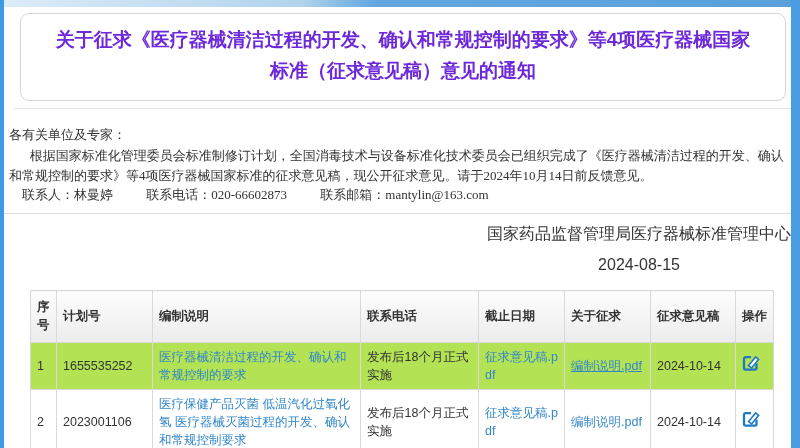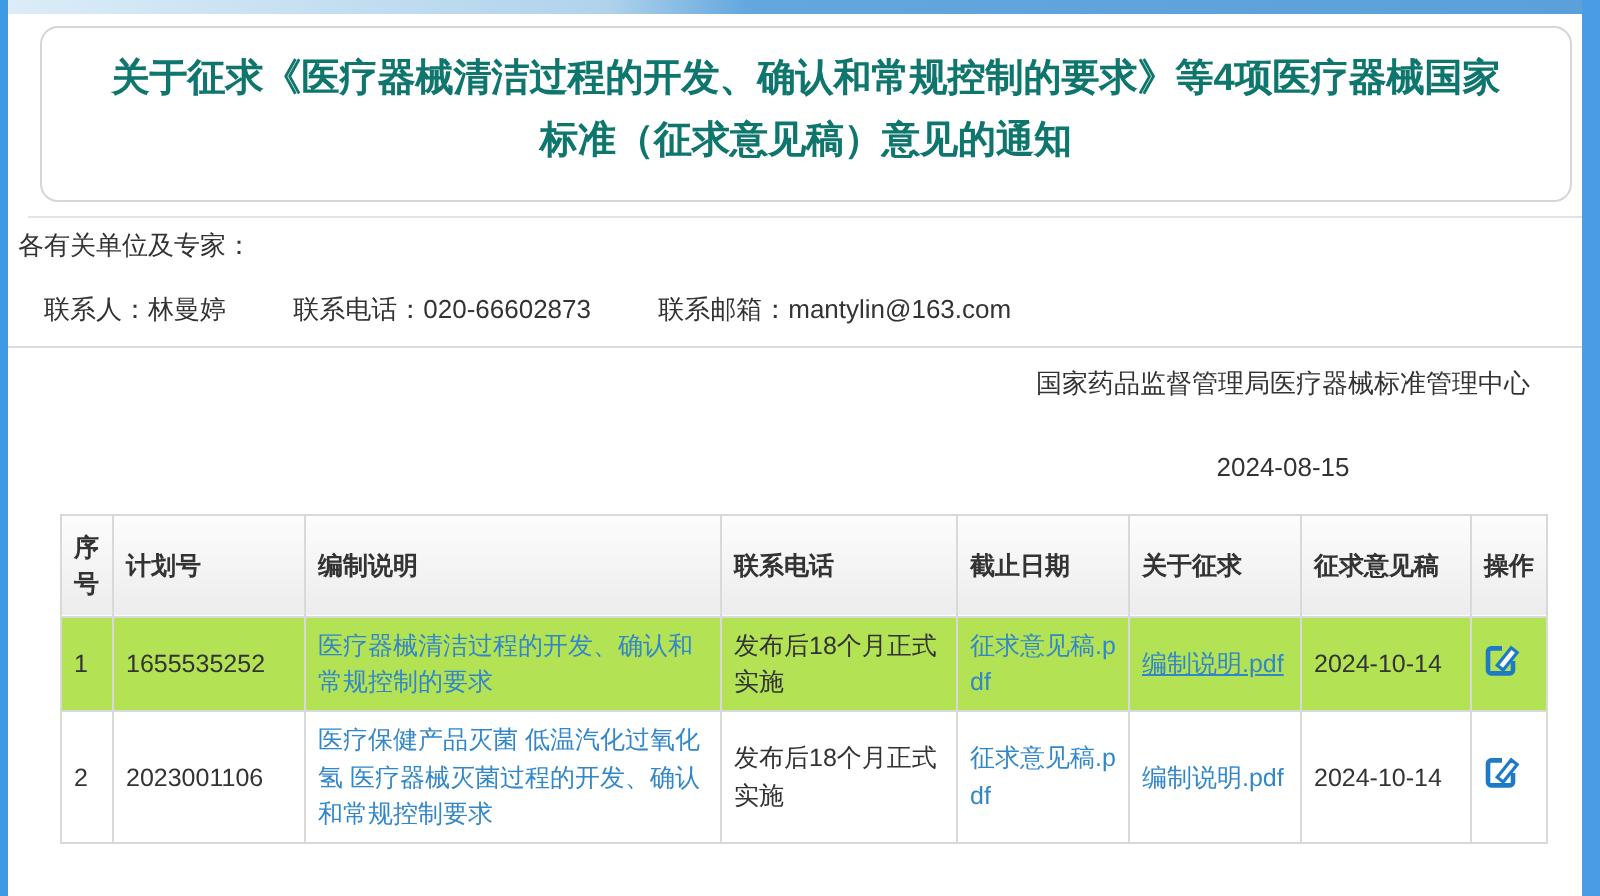--- a/index.html
+++ b/index.html
@@ -12,34 +12,34 @@
   }
   .topbar {
     height:7px; width:100%;
     background:linear-gradient(90deg,#dcecf8 0%,#b0d3ec 38%,#63a7de 47%,#5aa0da 100%);
   }
   .title-box {
     margin:6px 5px 0 16px; border:1px solid #d6d6d6; border-radius:9px;
     padding:11px 26px 13px 26px; background:#fff;
   }
   .title-box h1 {
-    color:#0f766e; font-size:19px; font-weight:bold; text-align:center;
+    color:#6d28d9; font-size:19px; font-weight:bold; text-align:center;
     line-height:1.62;
   }
   .hr1 { border:none; border-top:1px solid #e3e3e3; margin:7px 0 0 10px; }
   .hr2 { border:none; border-top:1px solid #dcdcdc; margin:6px 0 0 0; }
-  .body-section { padding:4px 4px 0 5px; font-size:13px; line-height:1.5; }
+  .body-section { padding:16px 4px 0 5px; font-size:13px; line-height:1.5;font-family:Liberation Serif, serif; }
   .salutation { margin-bottom:2px; }
   .main-para { text-indent:1.6em; }
-  .contact-line { margin-top:13px; padding-left:13px; margin-bottom:8px; }
+  .contact-line { padding-left:13px; margin-bottom:8px; }
   .contact-line span.pair { margin-right:30px; }
-  .signature { text-align:right; padding-right:26px; margin-top:9px; font-size:13px; }
+  .signature { text-align:right; margin-top:9px; font-size:16px; }
   .signature .sig-block { display:inline-block; text-align:center; }
   .signature .sig-org { line-height:1.4; }
-  .signature .sig-date { margin-top:24px; line-height:1.4; }
+  .signature .sig-date { margin-top:9px; line-height:1.4; }
   table.std-table {
     border-collapse:collapse; table-layout:fixed;
     margin:14px 0 0 26px; width:743px; font-size:12.5px;
   }
   .std-table th, .std-table td {
     border:1px solid #d9d9d9; padding:5px 6px; text-align:left;
     vertical-align:middle; word-break:break-all; line-height:1.45;
   }
   .std-table th {
     background:linear-gradient(#fdfdfd,#ececec); font-weight:bold; color:#333;
@@ -59,20 +59,21 @@
 <div class="topbar"></div>
 
 <div class="title-box">
   <h1>关于征求《医疗器械清洁过程的开发、确认和常规控制的要求》等4项医疗器械国家标准（征求意见稿）意见的通知</h1>
 </div>
 
 <hr class="hr1">
 
 <div class="body-section">
   <div class="salutation">各有关单位及专家：</div>
+  <div class="main-para">根据国家标准化管理委员会标准制修订计划，全国消毒技术与设备标准化技术委员会已组织完成了《医疗器械清洁过程的开发、确认和常规控制的要求》等4项医疗器械国家标准的征求意见稿，现公开征求意见。请于2024年10月14日前反馈意见。</div>
   <div class="contact-line">
     <span class="pair"><span>联系人：</span><span>林曼婷</span></span>
     <span class="pair"><span>联系电话：</span><span>020-66602873</span></span>
     <span class="pair"><span>联系邮箱：</span><span>mantylin@163.com</span></span>
   </div>
 </div>
 
 <hr class="hr2">
 
 <div class="signature">

